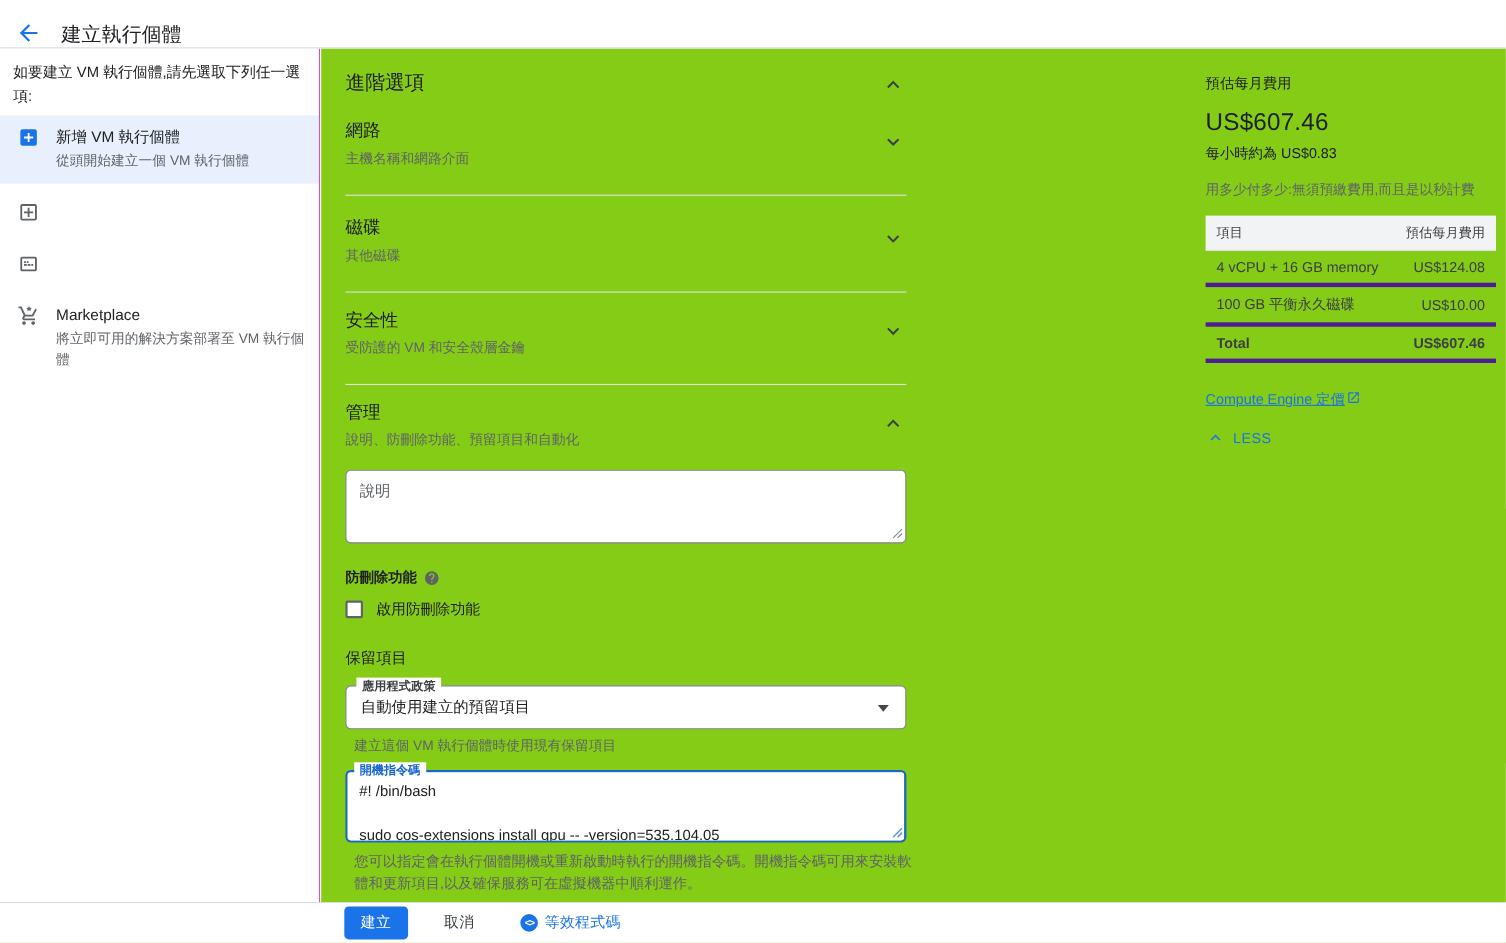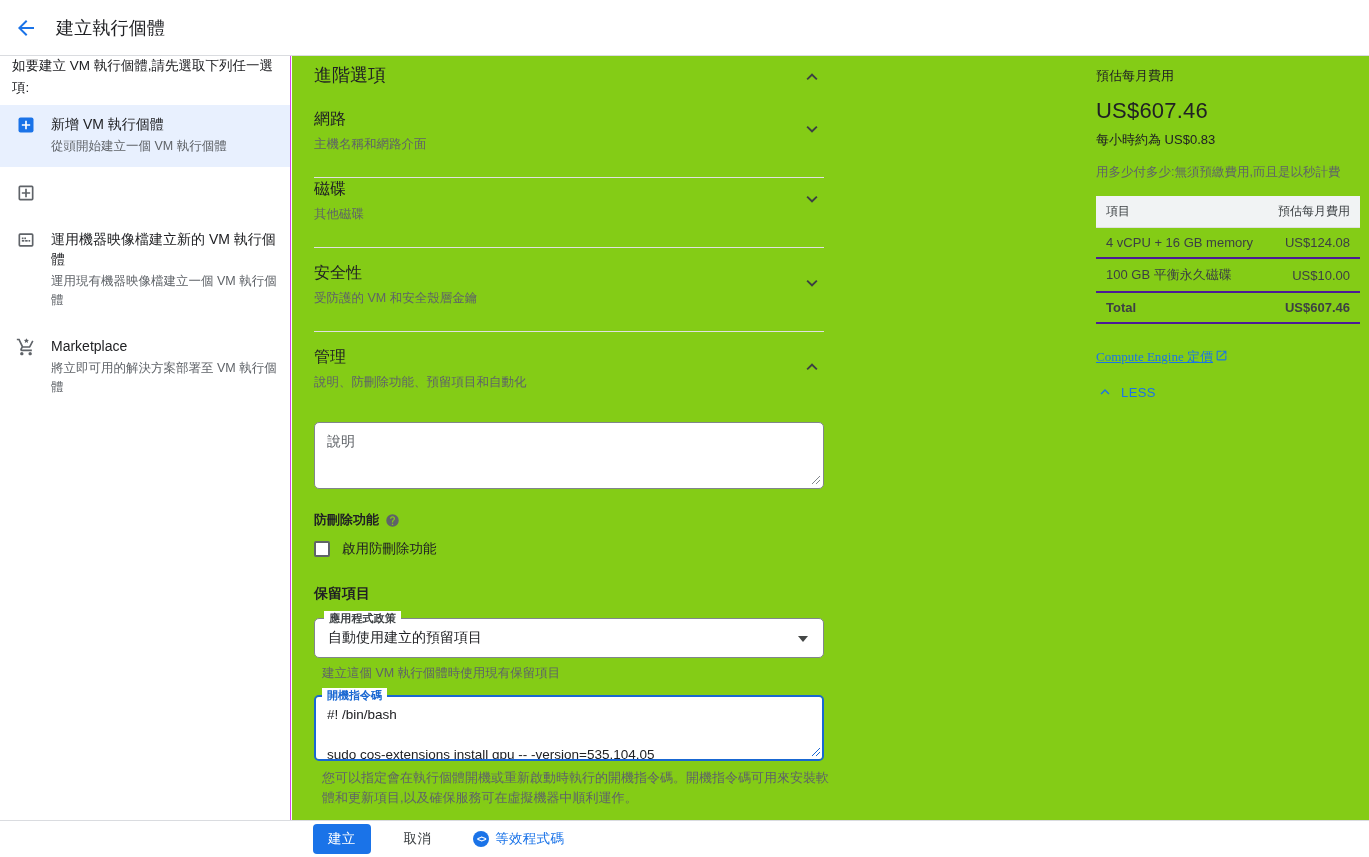--- a/index.html
+++ b/index.html
@@ -3,22 +3,22 @@
 <meta charset="utf-8">
 <style>
   * { box-sizing: border-box; }
   html,body { margin:0; padding:0; }
   body {
     width:1369px; height:857px; position:relative; overflow:hidden;
     background:#fff; color:#202124;
     font-family:"Liberation Sans","DejaVu Sans",sans-serif;
   }
   
-  .header { position:absolute; top:0; left:0; right:0; height:56px;
-    border-bottom:1px solid #dadce0; display:flex; align-items:center; background:#fff; z-index:8; }
+  .header { position:absolute; top:0; left:0; right:0; height:44px;
+    border-bottom:1px solid #dadce0; display:flex; align-items:flex-end; background:#fff; z-index:8; }
   .back-btn { margin-left:13px; width:26px; height:26px; border:none; background:none; cursor:pointer; padding:1px; }
   .back-btn svg { fill:#1a73e8; }
   .header-title { margin-left:17px; font-size:18px; font-weight:500; letter-spacing:.2px; color:#202124; }
 
   
   .sidebar { position:absolute; top:44px; left:0; width:291px; bottom:37px;
     border-right:1px solid #d946ef; background:#fff; }
   .sidebar-intro { padding:11px 14px 0 12px; font-size:13.5px; line-height:22px; color:#202124; }
   .side-item { display:flex; gap:15px; padding:9px 12px 11px 16px; margin-top:6px; cursor:pointer; }
   .side-item:first-of-type { margin-top:13px; }
@@ -34,42 +34,42 @@
   .adv-title { font-size:18px; font-weight:500; padding-top:19px; }
   .sec-title { font-size:16px; font-weight:500; }
   .sec-sub { font-size:12.5px; color:#5f6368; margin-top:6px; }
   .chev-btn { border:none; background:none; padding:0; cursor:pointer; width:24px; height:24px; }
   .chev-btn svg { fill:#3c4043; }
   .adv-chev { margin-top:22px; }
   .divider { height:1px; background:#e0e0e0; }
 
   .net-block { margin-top:19px; }
   .divider-1 { margin-top:24px; }
-  .disk-block { margin-top:1px;gap:19px; }
+  .disk-block { margin-top:19px;gap:19px; }
   .divider-2 { margin-top:13px; }
   .sec3 { margin-top:15px; }
   .divider-3 { margin-top:14px; }
   .mgmt-block { margin-top:15px; }
 
   
-  .desc-wrap { position:relative; margin-top:31px; }
+  .desc-wrap { position:relative; margin-top:18px; }
   textarea.desc { width:510px; height:67px; border:1px solid #80868b; border-radius:5px;
     padding:10px 12px; font-size:14px; font-family:inherit; color:#202124; resize:none; outline:none; display:block; }
   textarea.desc::placeholder { color:#5f6368; }
   .grip { position:absolute; right:3px; bottom:4px; }
 
   .del-label-row { margin-top:22px; display:flex; align-items:center; gap:6px; }
   .del-label { font-size:13px; font-weight:700; }
   .help-ic { width:15px; height:15px; }
   .help-ic svg { fill:#5f6368; }
   .chk-row { margin-top:11px; display:flex; align-items:center; gap:12px; cursor:pointer; }
   .chk-box { width:16px; height:16px; border:2px solid #5f6368; border-radius:2px; background:#fff; }
   .chk-label { font-size:13.5px; color:#202124; }
 
-  .sub-head { font-size:14px; font-weight:700; margin-top:27px; }
+  .sub-head { font-size:14px; font-weight:400; margin-top:27px; }
 
   
   .sel-field { position:relative; margin-top:15px; width:510px; height:40px;
     border:1px solid #80868b; border-radius:5px; background:#fff; display:flex; align-items:center; cursor:pointer; }
   .sel-label { position:absolute; top:-8px; left:9px; background:#fff; padding:0 5px;
     font-size:11px; font-weight:700; color:#3c4043; letter-spacing:.2px; }
   .sel-value { font-size:14px; color:#202124; margin-left:13px; }
   .sel-caret { position:absolute; right:15px; top:17px; width:0; height:0;
     border-left:5px solid transparent; border-right:5px solid transparent; border-top:6px solid #444746; }
   .field-helper { margin-top:7px; padding-left:8px; font-size:12.5px; color:#5f6368; }
@@ -87,26 +87,26 @@
   .ext-ic { width:12px; height:12px; vertical-align:-1px; margin-left:2px; fill:#1a73e8; }
 
   
   .cost { position:absolute; top:44px; left:1096px; width:264px; font-size:13px; }
   .cost-title { margin-top:23px; font-size:13px; color:#202124; }
   .cost-month { margin-top:13px; font-size:22px; color:#202124; letter-spacing:.2px; }
   .cost-hour { margin-top:7px; font-size:13px; color:#202124; }
   .cost-note { margin-top:15px; font-size:12.5px; color:#5f6368; }
   .cost-table { margin-top:15px; }
   .crow { display:flex; justify-content:space-between; align-items:center;
-    padding:7px 10px; border-bottom:2px solid #4c1d95; font-size:13px; color:#3c4043; }
+    padding:7px 10px; border-bottom:4px solid #4c1d95; font-size:13px; color:#3c4043; }
   .crow.head { background:#f1f3f4; font-size:12px; font-weight:500; color:#3c4043; border-bottom:1px solid #e0e0e0; }
   .crow .cost-val { color:#3c4043; }
   .crow.total { font-weight:700; }
   .pricing-row { margin-top:24px; }
-  .pricing-link { color:#1a73e8; font-size:13px; text-decoration:underline; cursor:pointer;font-family:Liberation Serif, serif; }
+  .pricing-link { color:#1a73e8; font-size:13px; text-decoration:underline; cursor:pointer; }
   .pricing-link .ext-ic { width:13px; height:13px; }
   .less-row { margin-top:17px; display:flex; align-items:center; gap:7px; color:#1a73e8;
     font-size:13px; font-weight:500; letter-spacing:.4px; cursor:pointer; }
   .less-row svg { fill:#1a73e8; }
 
   
   .bottombar { position:absolute; left:0; right:0; bottom:0; height:37px; background:#fff;
     border-top:1px solid #dadce0; display:flex; align-items:center; padding-left:313px; gap:0; z-index:9; }
   .btn-create { background:#1a73e8; color:#fff; border:none; border-radius:4px;
     font-size:13.5px; font-weight:500; padding:6px 15px; cursor:pointer; font-family:inherit; letter-spacing:.3px; }
@@ -157,24 +157,20 @@
     <span class="side-icon">
       <svg viewBox="0 0 24 24" width="20" height="20" fill="#5f6368">
           <path d="M19 4H5a2 2 0 0 0-2 2v12a2 2 0 0 0 2 2h14a2 2 0 0 0 2-2V6a2 2 0 0 0-2-2zm0 14H5V6h14v12z"></path>
           <rect x="7" y="12" width="3" height="2"></rect>
           <rect x="11" y="12" width="3" height="2"></rect>
           <rect x="15" y="12" width="2" height="2"></rect>
           <rect x="7" y="9" width="2" height="2"></rect>
           <rect x="10" y="9" width="2" height="2"></rect>
         </svg>
     </span>
-    <span>
-      <div class="side-title">運用機器映像檔建立新的 VM 執行個體</div>
-      <div class="side-sub">運用現有機器映像檔建立一個 VM 執行個體</div>
-    </span>
   </div>
 
   <div class="side-item">
     <span class="side-icon">
       <svg viewBox="0 0 24 24" width="20" height="20" fill="#5f6368">
           <path d="M7 18c-1.1 0-2 .9-2 2s.9 2 2 2 2-.9 2-2-.9-2-2-2zm10 0c-1.1 0-2 .9-2 2s.9 2 2 2 2-.9 2-2-.9-2-2-2zM7.2 14.6l.1-.2.9-1.4h7.5c.75 0 1.4-.4 1.74-1.03L21 5.2 19.3 4.3 15.7 11H8.6L4.3 2H1v2h2l3.6 7.6-1.35 2.45C4.5 15.4 5.5 17 7 17h12v-2H7.2z"></path>
           <path d="M12.5 1.5l.9 1.9 2.1.3-1.5 1.4.4 2-1.9-1-1.9 1 .4-2-1.5-1.4 2.1-.3z"></path>
         </svg>
     </span>
     <span>

